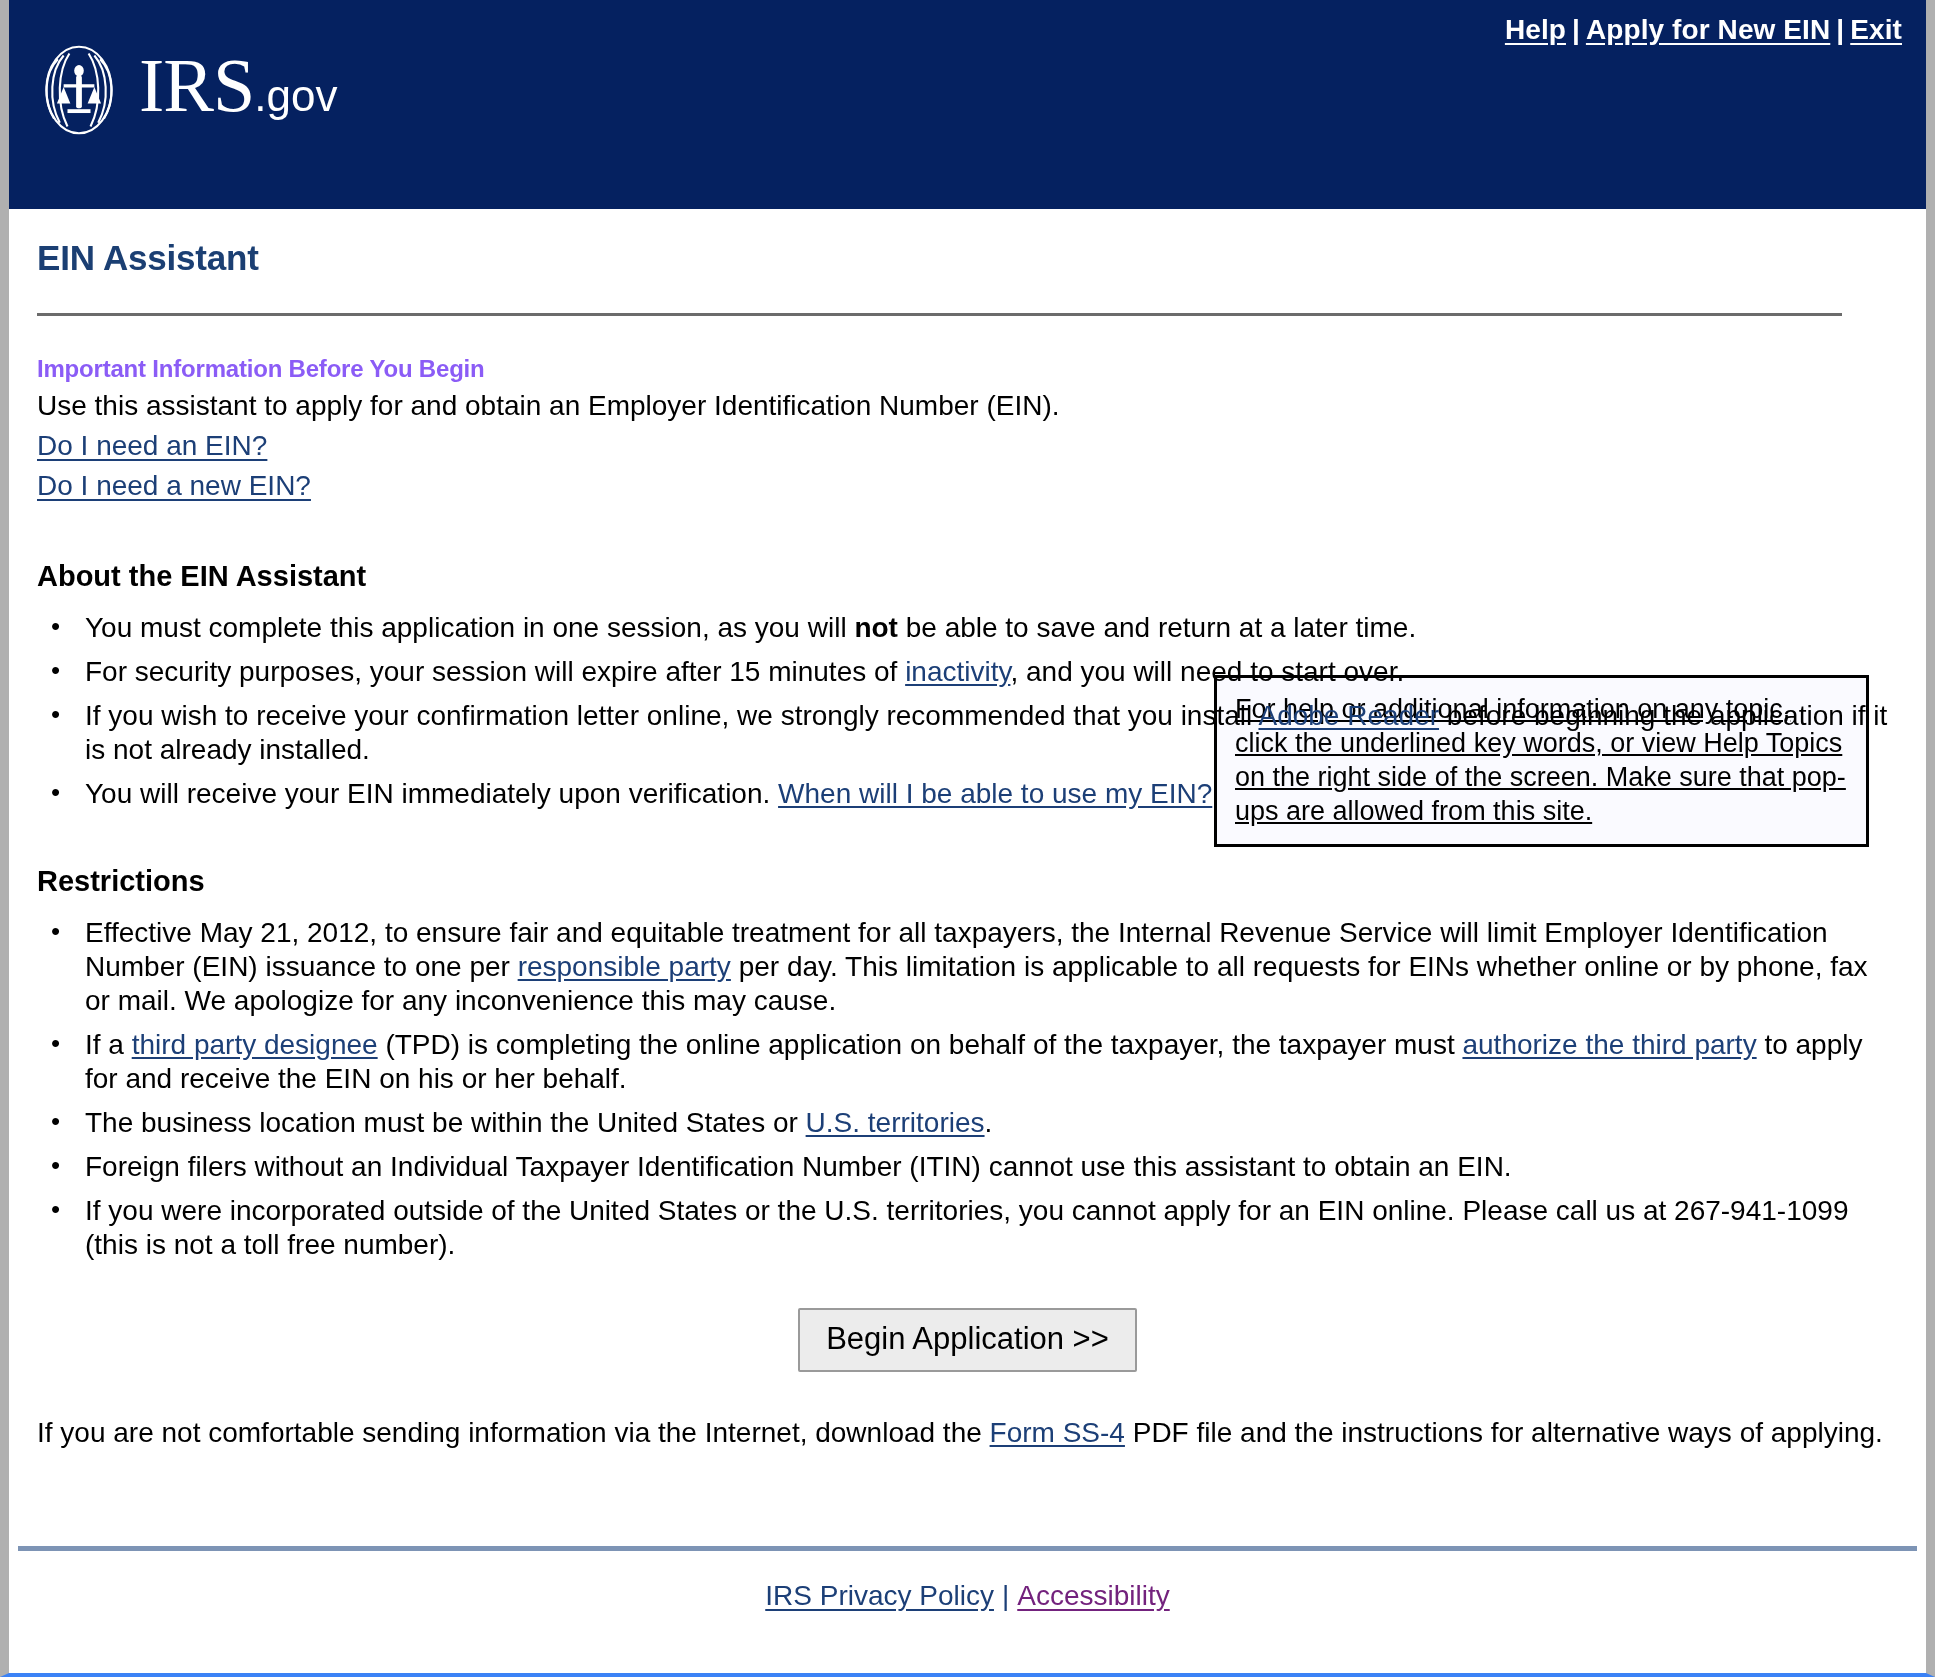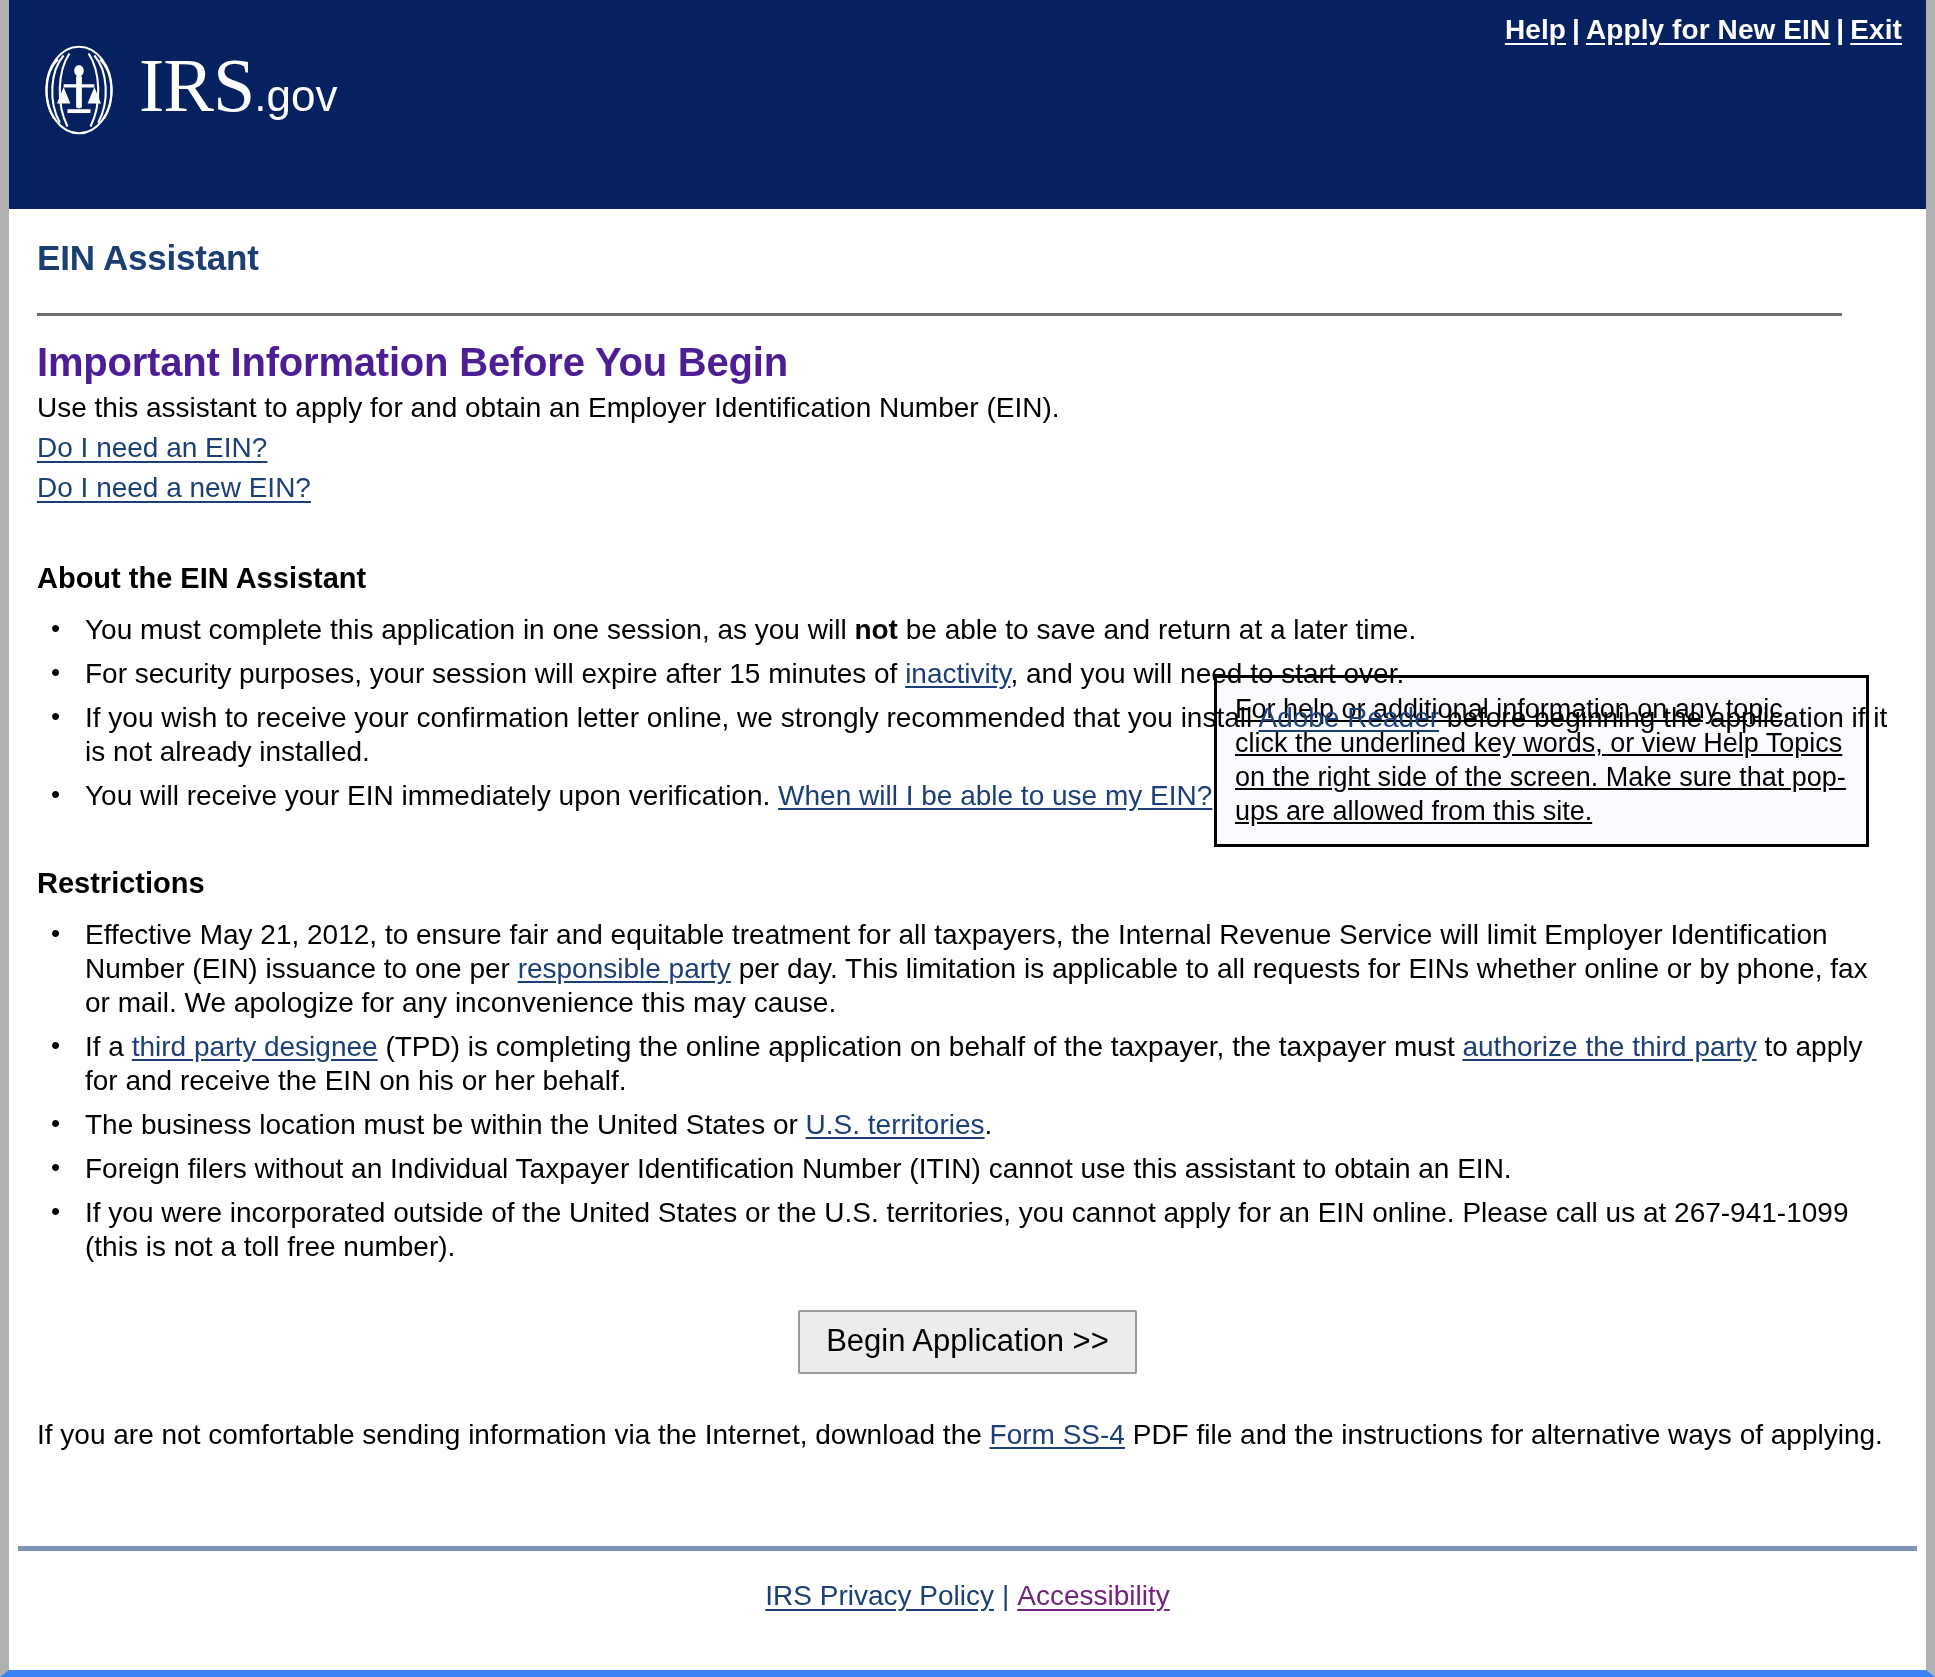--- a/index.html
+++ b/index.html
@@ -13,21 +13,21 @@
     font-family: "Liberation Sans", sans-serif;
     overflow: hidden;
   }
   .page {
     position: relative;
     width: 1935px;
     height: 1677px;
     box-sizing: border-box;
     border-left: 9px solid #b0b0b0;
     border-right: 9px solid #b0b0b0;
-    border-bottom: 7px solid #3b82f6;
+    border-bottom: 4px solid #3b82f6;
     background: #ffffff;
   }
 
   
   .header {
     position: relative;
     height: 209px;
     background: #052160;
     box-sizing: border-box;
   }
@@ -89,24 +89,24 @@
     letter-spacing: -0.2px;
   }
   .title-rule {
     height: 3px;
     background: #6b6b6b;
     margin: 35px 0 0 0;
     width: 1805px;
   }
 
   h2.section-navy {
-    color: #4c1d95;
-    font-size: 40px;
+    color: #8b5cf6;
+    font-size: 24px;
     font-weight: bold;
-    margin: 24px 0 0 0;
+    margin: 39px 0 0 0;
     letter-spacing: -0.2px;
   }
   p.lead {
     font-size: 28px;
     color: #000000;
     margin: 6px 0 0 0;
     line-height: 34px;
   }
   .stack-link {
     display: block;

